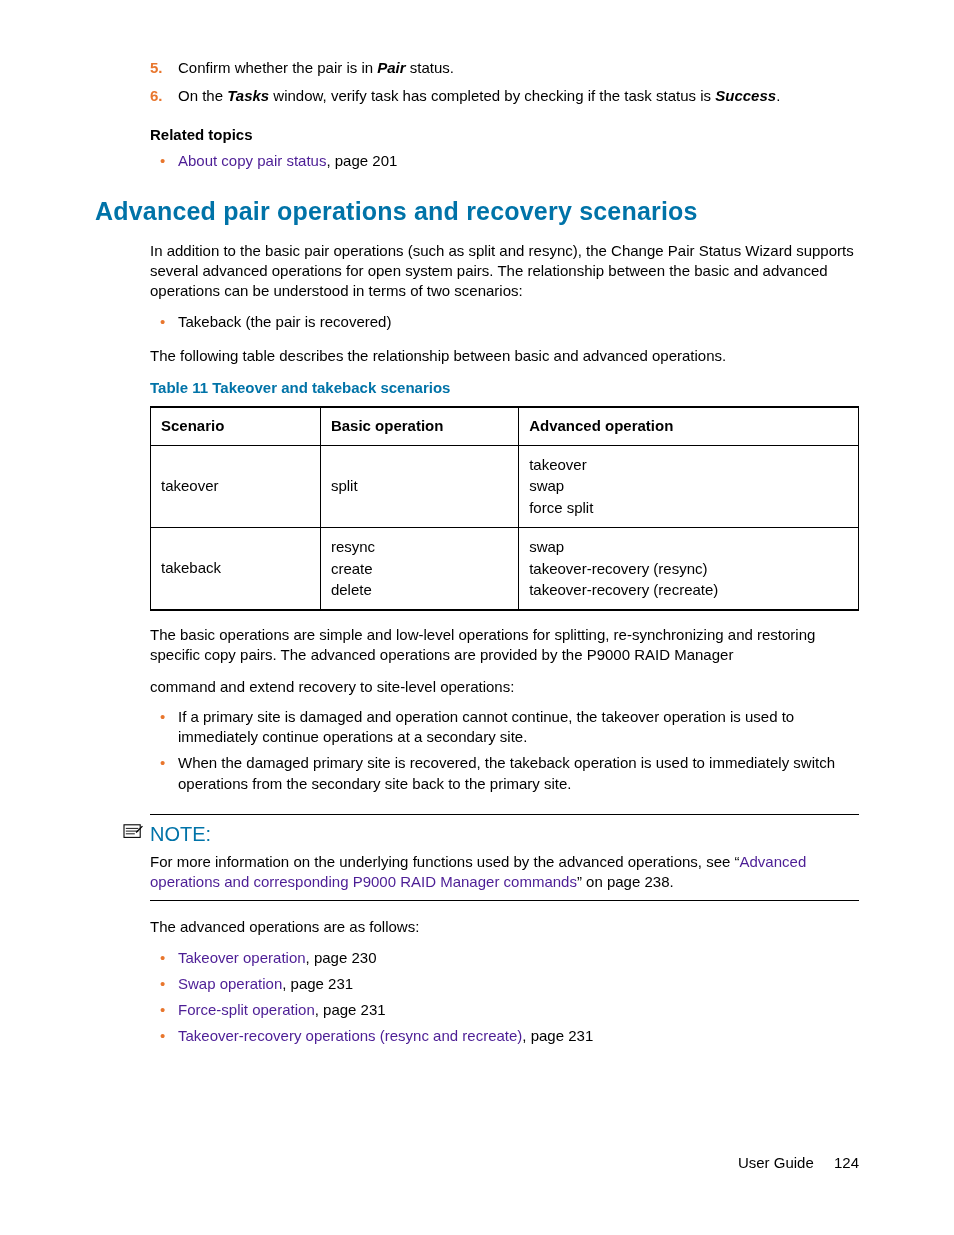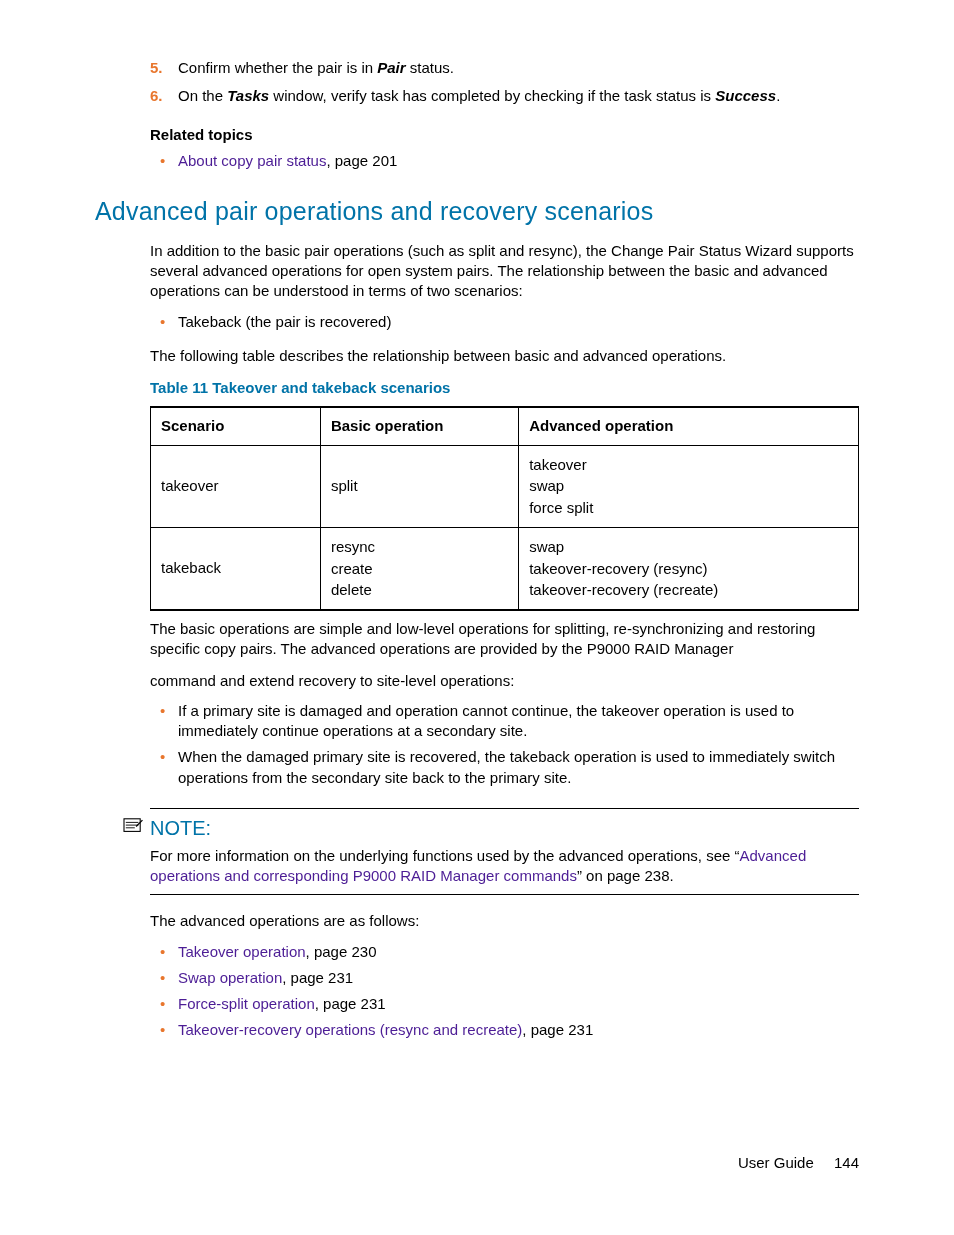--- a/index.html
+++ b/index.html
@@ -61,39 +61,39 @@
     top: 0;
     color: #e8762d;
     font-size: 15px;
   }
   a.link {
     color: #4c1d95;
     text-decoration: none;
   }
   h2.section {
     font-size: 25px;
-    font-weight: normal;
+    font-weight: bold;
     color: #0073a8;
     margin: 24px 0 12px 0;
     letter-spacing: 0.2px;
   }
   p.body {
     margin: 0 0 10px 0;
   }
   .table-title {
     color: #0073a8;
     font-weight: bold;
     margin: 12px 0 8px 0;
   }
   table.scenario {
     border-collapse: collapse;
     width: 100%;
     border-top: 2px solid #000;
     border-bottom: 2px solid #000;
-    margin-bottom: 8px;
+    margin-bottom: 14px;
     padding-left: 24px;
   }
   table.scenario th, table.scenario td {
     border: 1px solid #000;
     padding: 8px 10px;
     text-align: left;
     vertical-align: middle;
     font-size: 15px;
   }
   table.scenario th {
@@ -252,14 +252,14 @@
       <li><a class="link">Swap operation</a><span>, page 231</span></li>
       <li><a class="link">Force-split operation</a><span>, page 231</span></li>
       <li><a class="link">Takeover-recovery operations (resync and recreate)</a><span>, page 231</span></li>
     </ul>
   </div>
 
 </div>
 
 <div class="footer">
   <span>User Guide</span>
-  <span class="pnum">144</span>
+  <span class="pnum">124</span>
 </div>
 
 </body></html>

